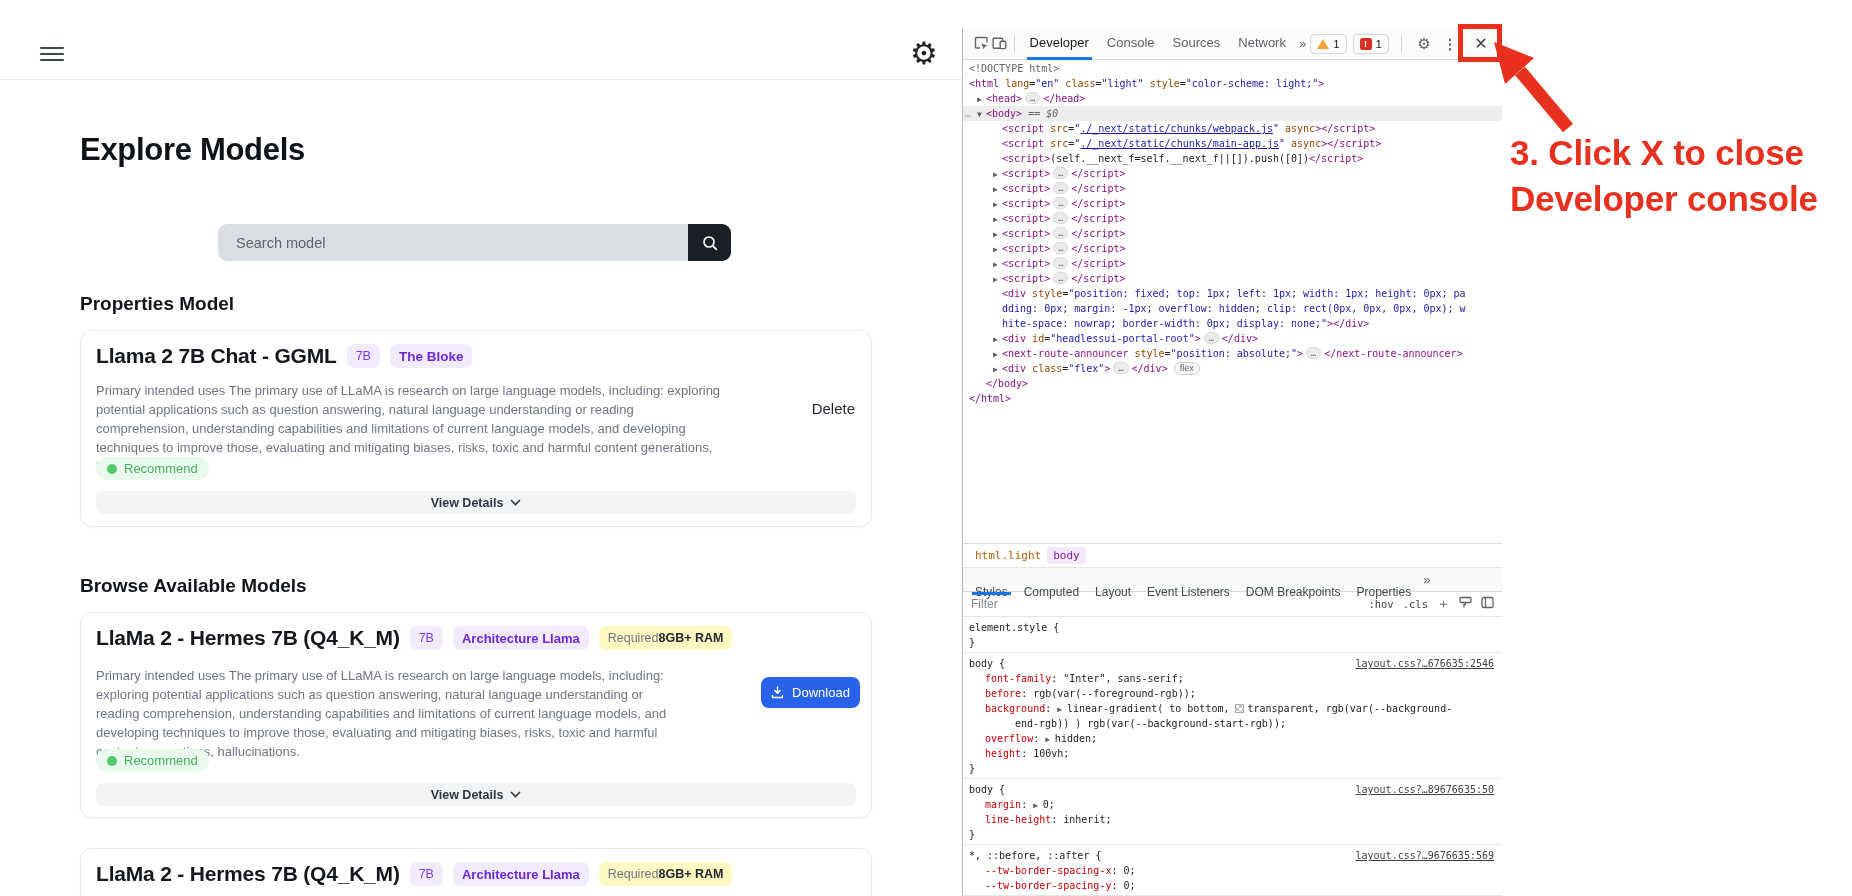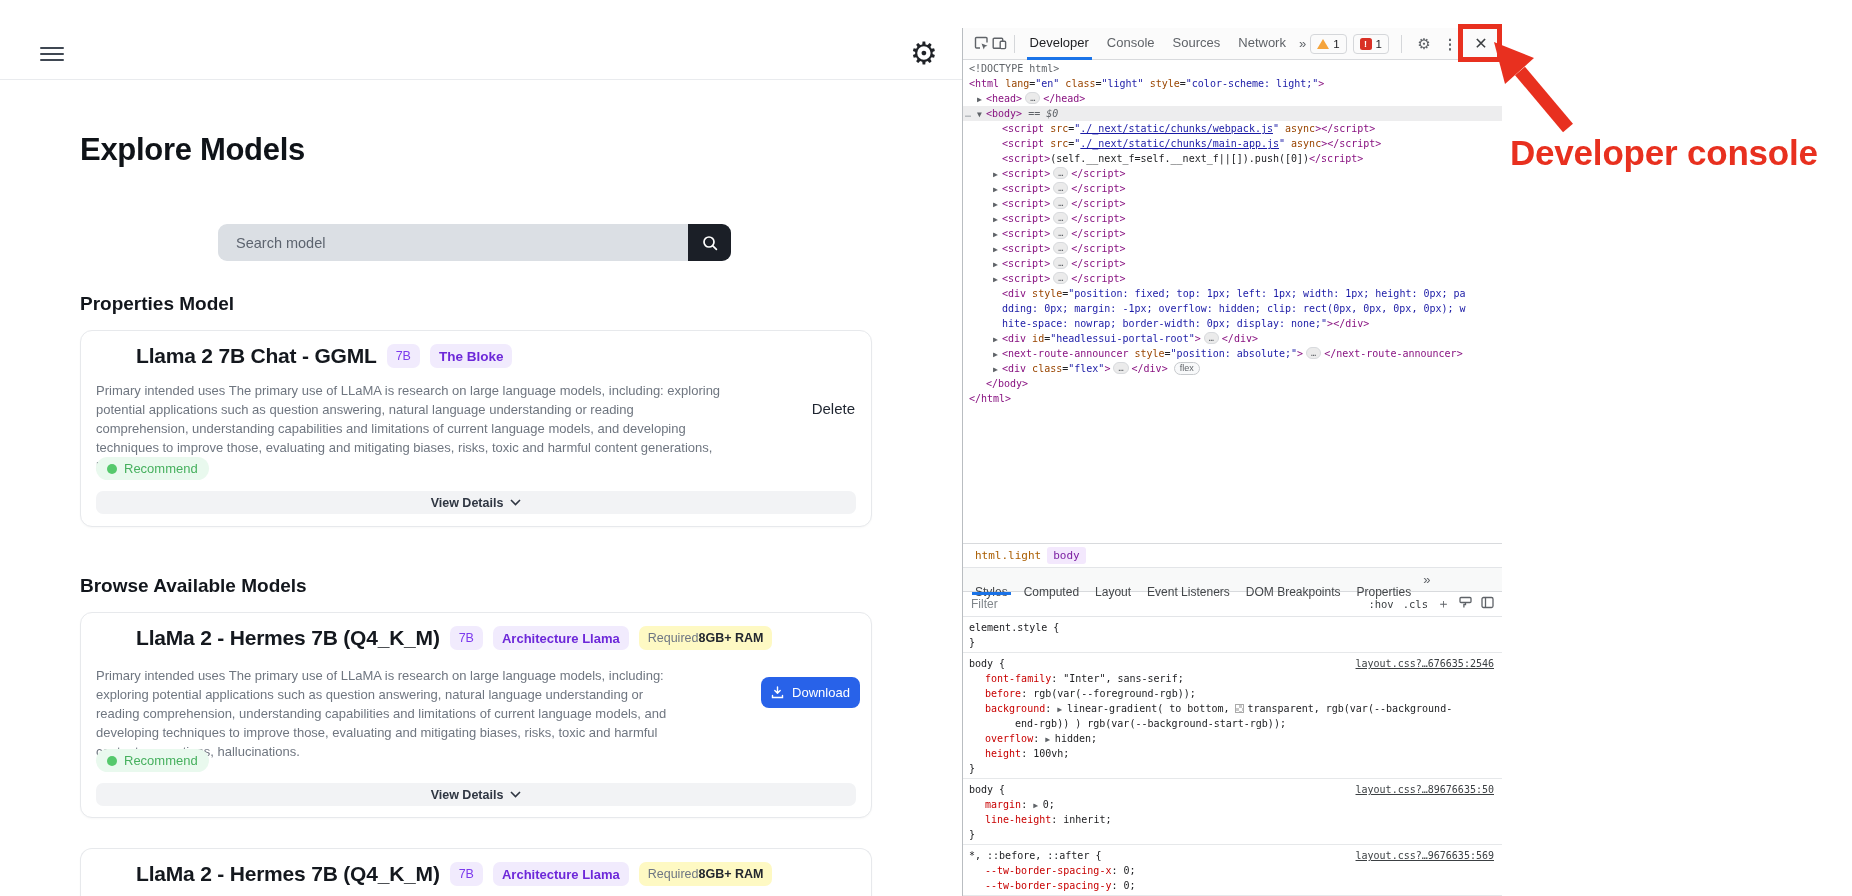--- a/index.html
+++ b/index.html
@@ -44,21 +44,21 @@
   #h-downloaded { top:265px; }
   #h-browse { top:547px; }
 
   .card { position:absolute; left:80px; width:792px; background:#fff;
           border:1px solid #e7e9ec; border-radius:12px; box-shadow:0 1px 2px rgba(0,0,0,0.03); }
   #card1 { top:302px; height:197px; }
   #card2 { top:584px; height:206px; }
   #card3 { top:820px; height:76px; border-bottom:0; border-radius:12px 12px 0 0; }
 
   .card-titlerow { position:absolute; left:15px; top:13px; display:flex; align-items:center; gap:10px; }
-  .card-title { font-size:21px; font-weight:700; color:#14181e; letter-spacing:-0.2px;margin-left:40px; }
+  .card-title { font-size:21px; font-weight:700; color:#14181e; letter-spacing:-0.2px; }
   .badge { height:24px; display:inline-flex; align-items:center; border-radius:7px;
            padding:0 9px; background:#f1ebfd; font-size:12.5px; }
   .badge.size { color:#7c3aed; }
   .badge.author { color:#6d28d9; font-weight:700; font-size:13.5px; }
   .badge.arch { color:#6d28d9; font-weight:700; font-size:13px; }
   .badge.req  { background:#fef9c3; }
   .badge.req .req-l { color:#6e7683; font-size:12.5px; }
   .badge.req .req-v { color:#23272f; font-weight:700; font-size:12.5px; }
 
   .card-desc { position:absolute; left:15px; top:50px; font-size:13px; line-height:19px; color:#6f7680; }
@@ -403,16 +403,17 @@
           </div>
         </div>
     </div>
   </div>
 
   <svg id="annot-arrow" width="1852" height="896" viewBox="0 0 1852 896">
     <line x1="1568" y1="128" x2="1520" y2="71" stroke="#e8301f" stroke-width="13"></line>
     <polygon points="1494,42 1534,58 1505,84" fill="#e8301f"></polygon>
   </svg>
   <div id="annot-text">
+    <div>3. Click X to close</div>
     <div>Developer console</div>
   </div>
 
 </div>
 
 </body></html>

